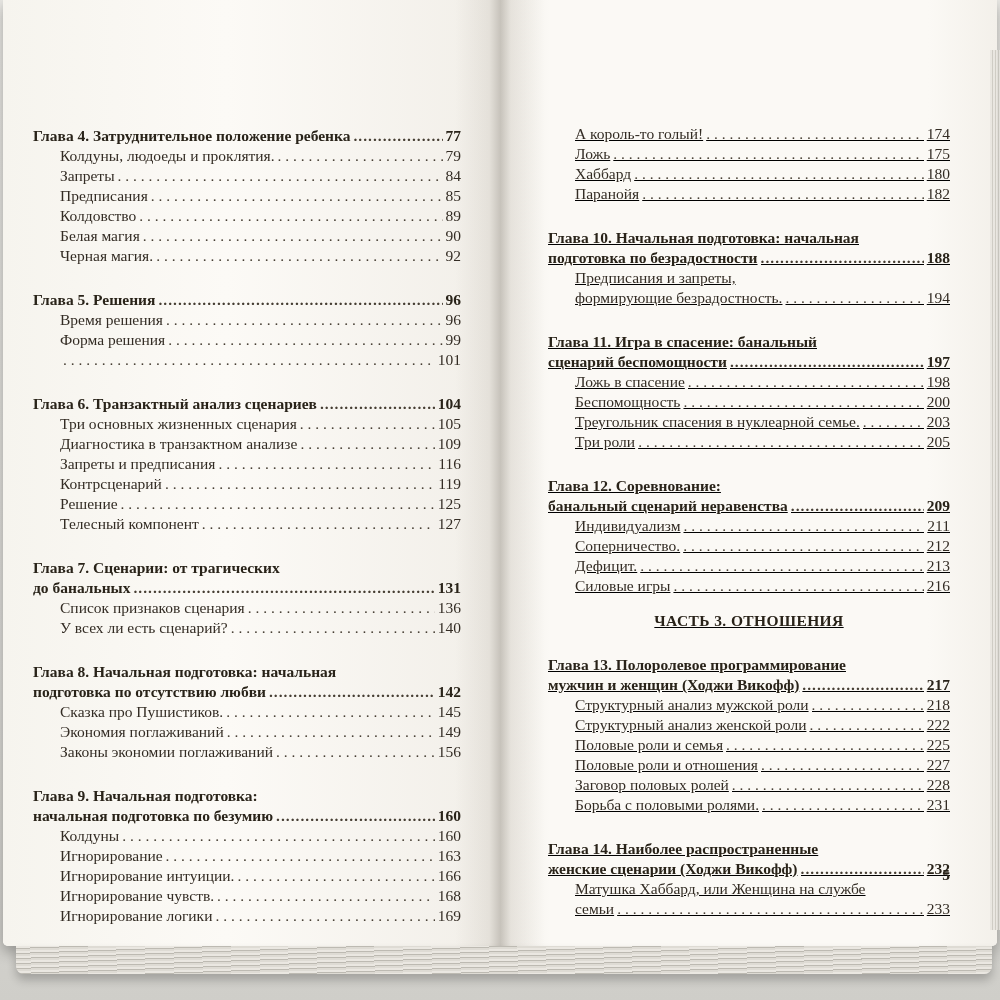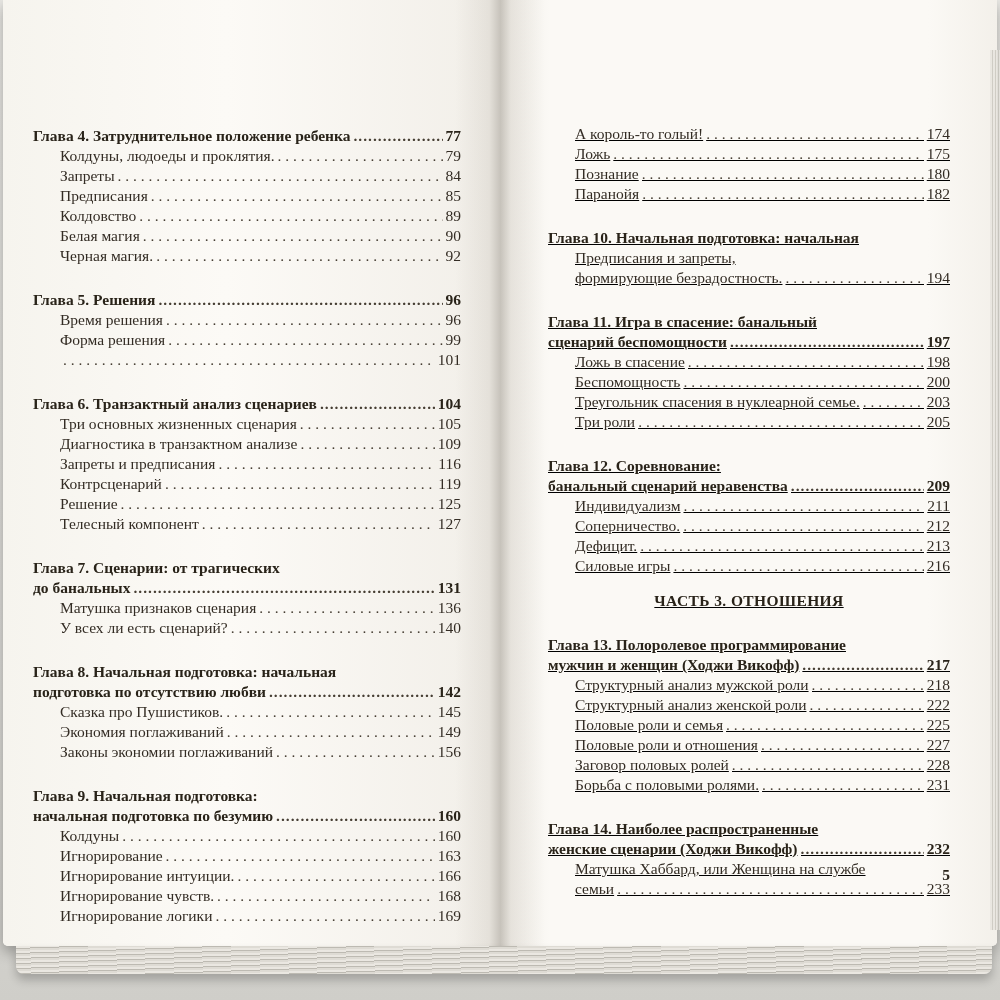--- a/index.html
+++ b/index.html
@@ -215,21 +215,21 @@
           <div class="entry chapter">
             <div class="line">Глава 7. Сценарии: от трагических</div>
             <div class="line leaderline">
               <span class="label">до банальных</span>
               <span class="dots dense"></span>
               <span class="pg">131</span>
             </div>
           </div>
           <div class="entry item">
             <div class="line leaderline">
-              <span class="label">Матушка признаков сценария</span>
+              <span class="label">Список признаков сценария</span>
               <span class="dots spaced"></span>
               <span class="pg">136</span>
             </div>
           </div>
           <div class="entry item">
             <div class="line leaderline">
               <span class="label">У всех ли есть сценарий?</span>
               <span class="dots spaced"></span>
               <span class="pg">140</span>
             </div>
@@ -319,34 +319,39 @@
           </div>
           <div class="entry item">
             <div class="line leaderline">
               <span class="label">Ложь</span>
               <span class="dots spaced"></span>
               <span class="pg">175</span>
             </div>
           </div>
           <div class="entry item">
             <div class="line leaderline">
-              <span class="label">Познание</span>
+              <span class="label">Хаббард</span>
               <span class="dots spaced"></span>
               <span class="pg">180</span>
             </div>
           </div>
           <div class="entry item">
             <div class="line leaderline">
               <span class="label">Паранойя</span>
               <span class="dots spaced"></span>
               <span class="pg">182</span>
             </div>
           </div>
           <div class="entry chapter">
             <div class="line">Глава 10. Начальная подготовка: начальная</div>
+            <div class="line leaderline">
+              <span class="label">подготовка по безрадостности</span>
+              <span class="dots dense"></span>
+              <span class="pg">188</span>
+            </div>
           </div>
           <div class="entry item">
             <div class="line">Предписания и запреты,</div>
             <div class="line leaderline">
               <span class="label">формирующие безрадостность.</span>
               <span class="dots spaced"></span>
               <span class="pg">194</span>
             </div>
           </div>
           <div class="entry chapter">

